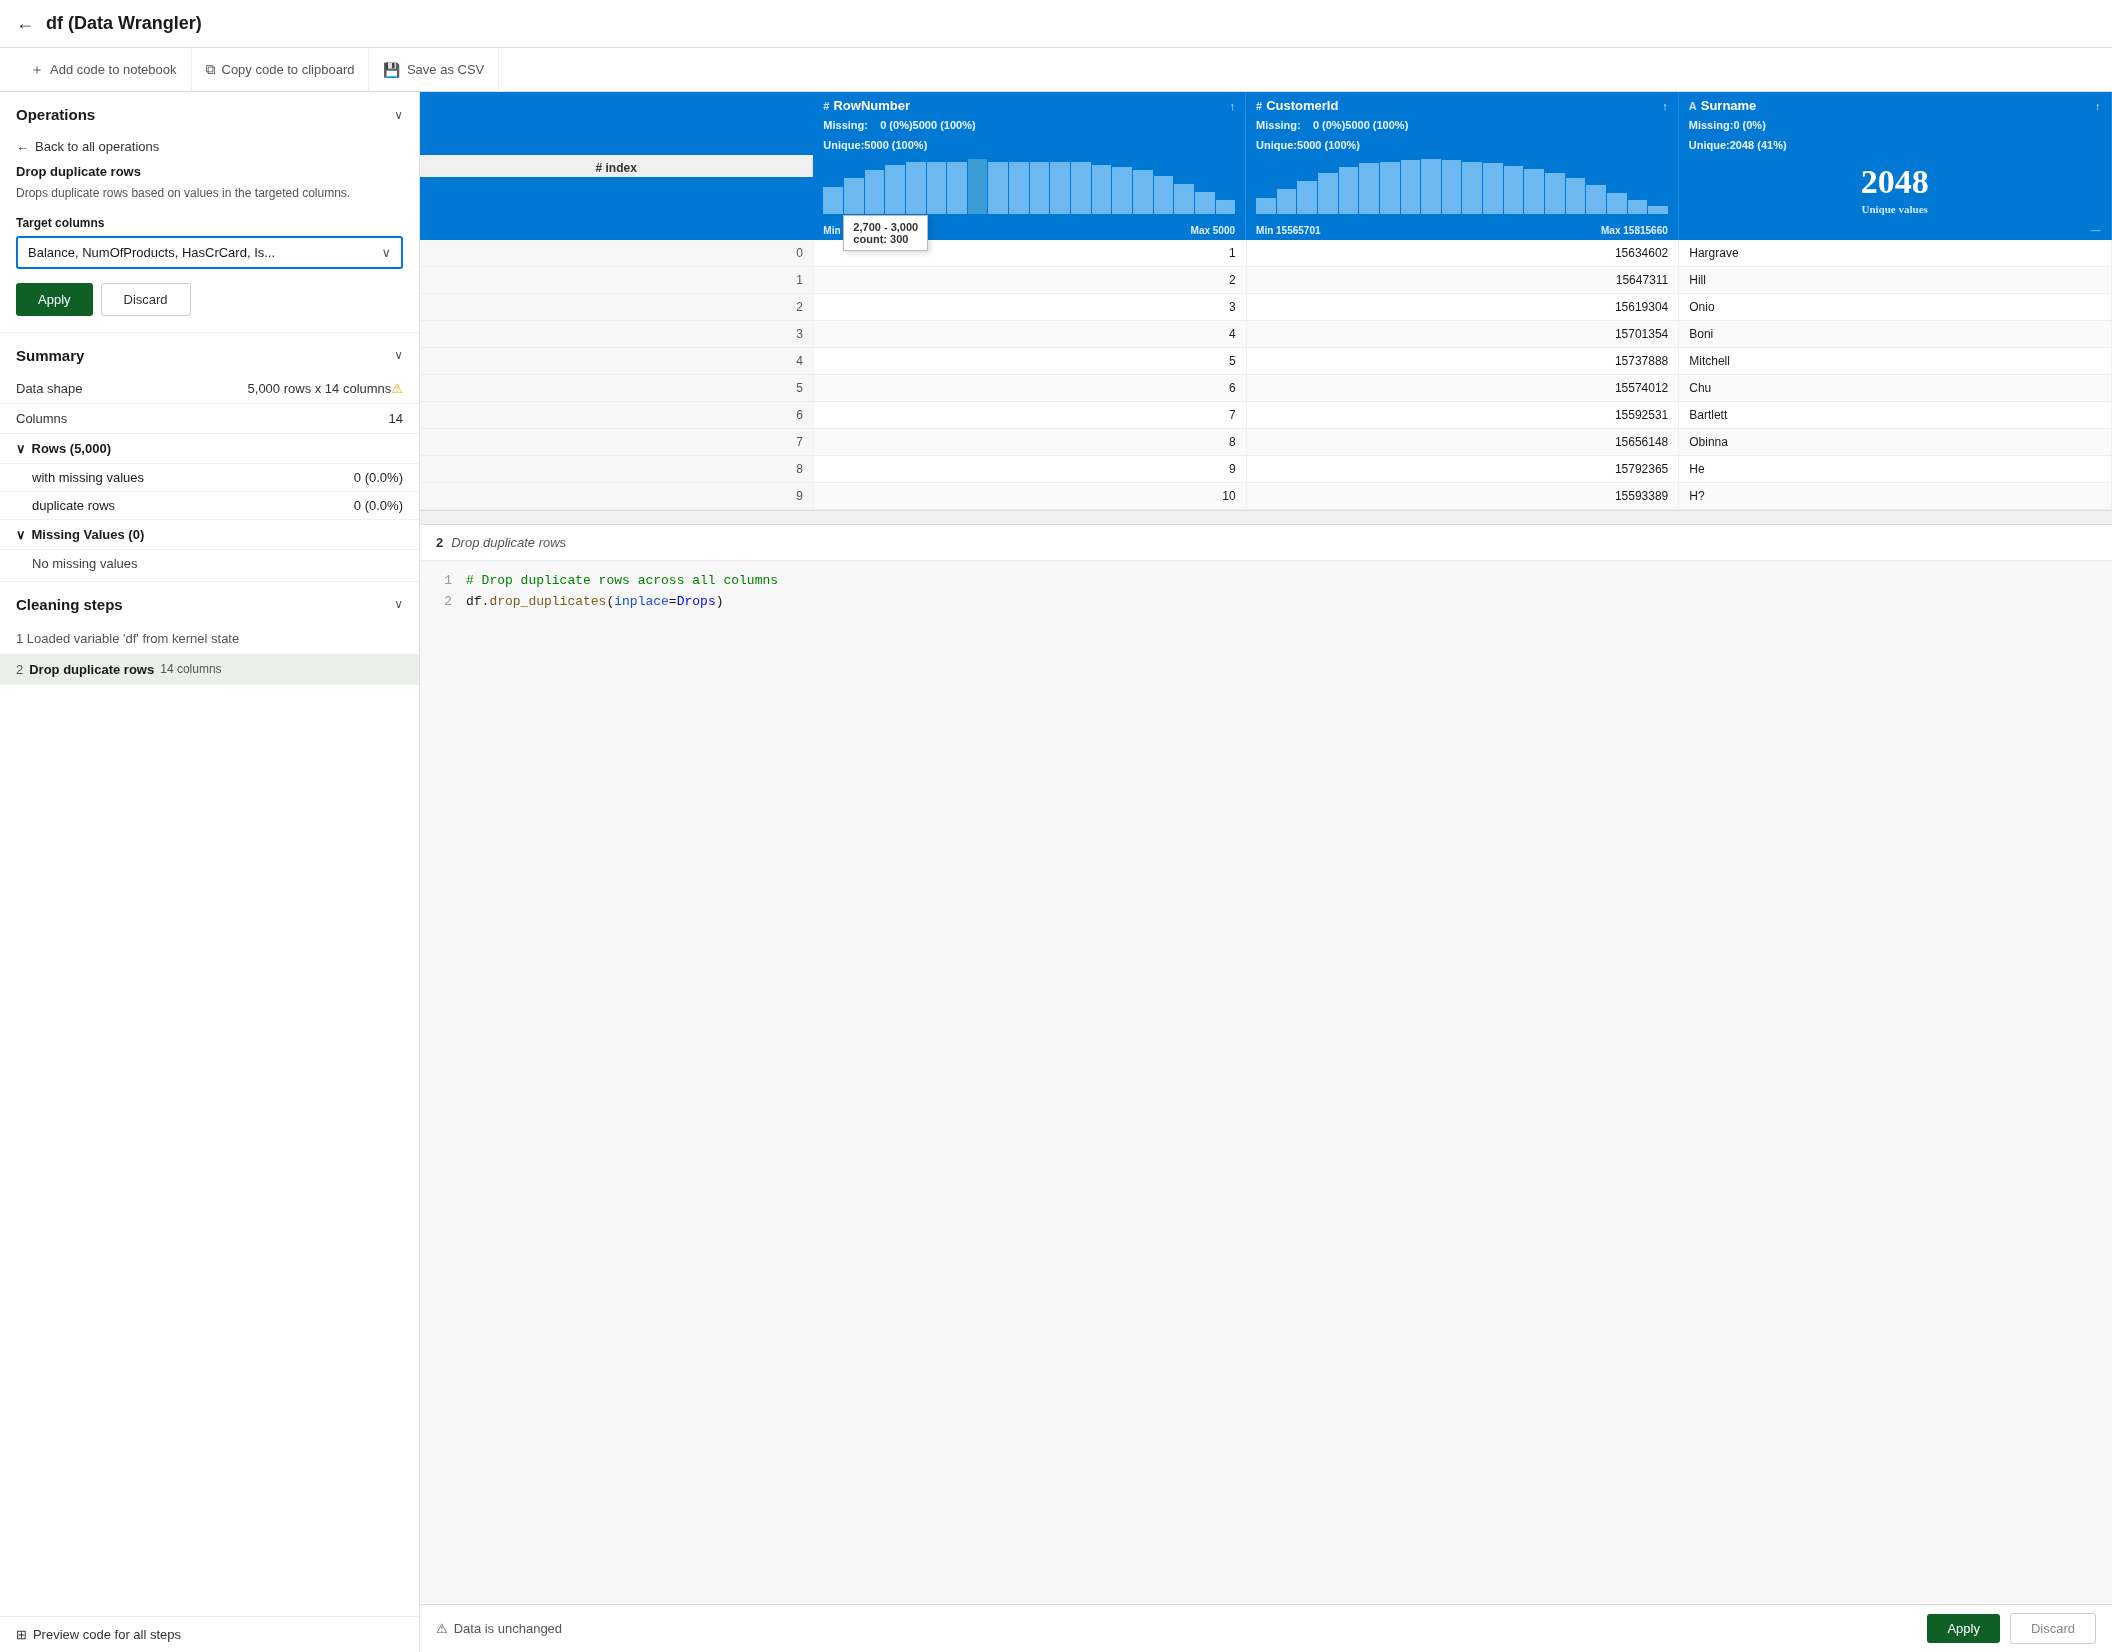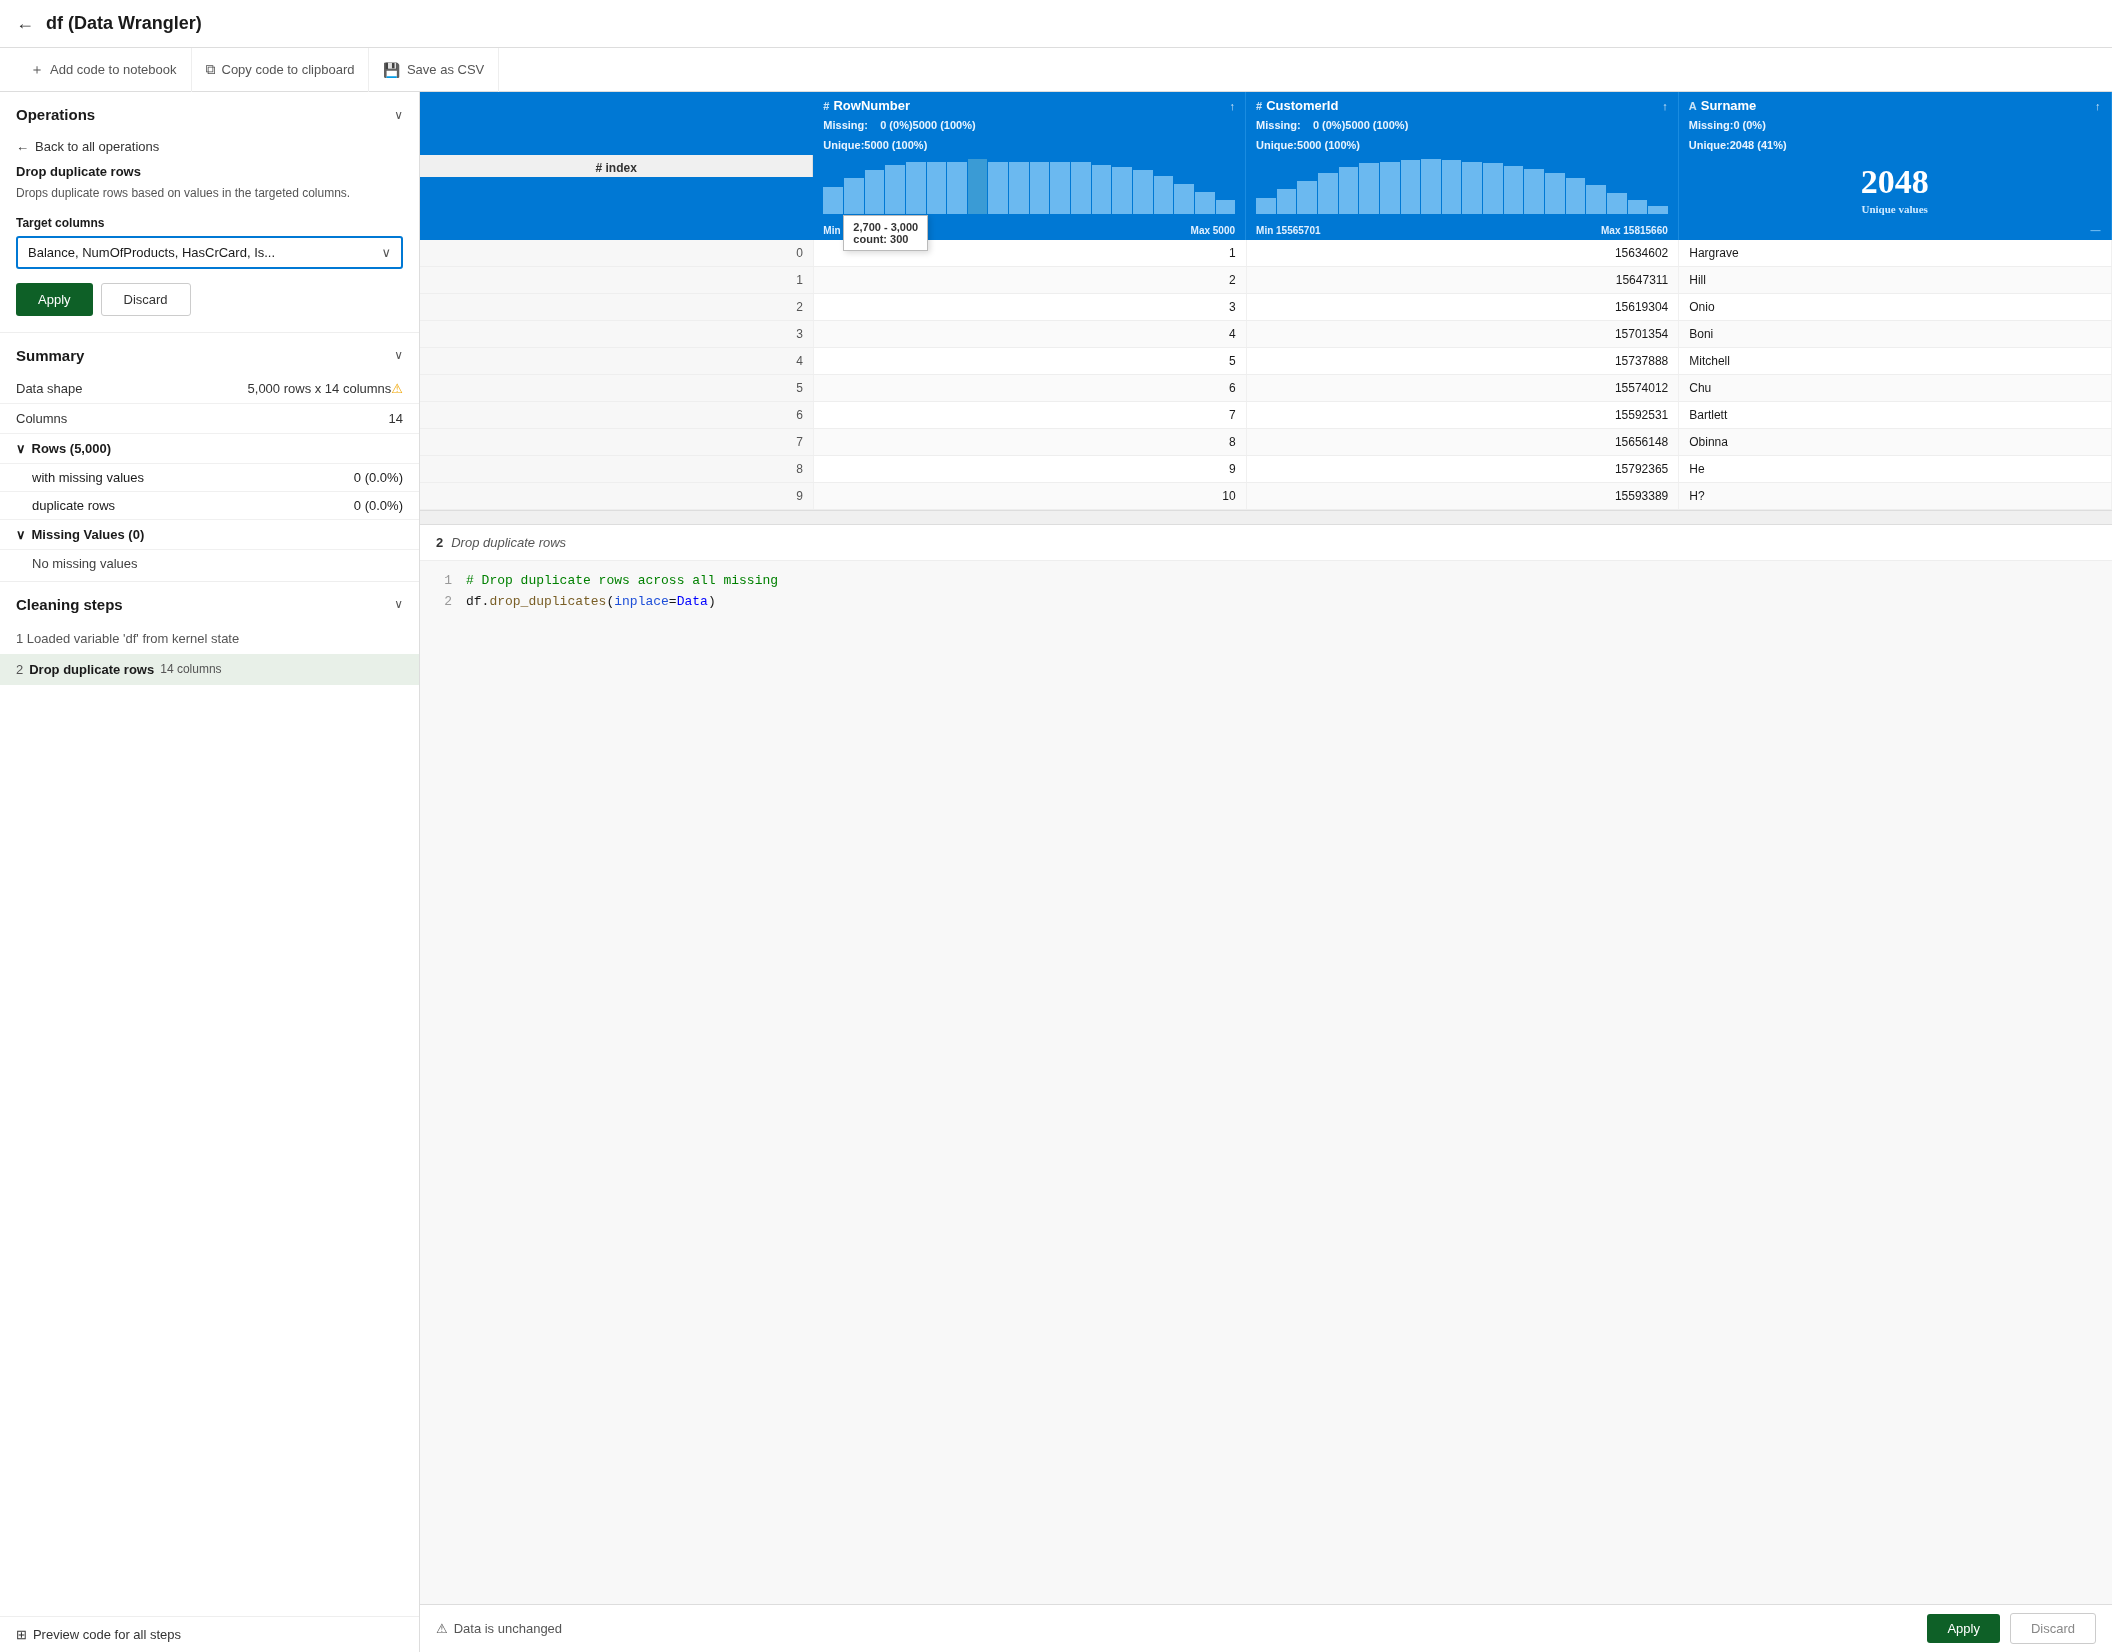--- a/index.html
+++ b/index.html
@@ -432,25 +432,25 @@
     </div>
 
     <div class="code-panel">
       <div class="code-step-header">
         <span class="code-step-num">2</span>
         <span class="code-step-name">Drop duplicate rows</span>
       </div>
       <div class="code-editor">
         <div class="code-line">
           <span class="line-num">1</span>
-          <span class="code-comment"># Drop duplicate rows across all missing</span>
+          <span class="code-comment"># Drop duplicate rows across all columns</span>
         </div>
         <div class="code-line">
           <span class="line-num">2</span>
-          <span class="code-func">df.<span style="color:#795e26;">drop_duplicates</span>(<span style="color:#1d4ed8;">inplace</span>=<span style="color:#0000ff;">Data</span>)</span>
+          <span class="code-func">df.<span style="color:#795e26;">drop_duplicates</span>(<span style="color:#1d4ed8;">inplace</span>=<span style="color:#0000ff;">Drops</span>)</span>
         </div>
       </div>
 
       <div class="bottom-bar">
         <div class="warn-msg">
           <span>⚠</span>
           <span>Data is unchanged</span>
         </div>
         <button class="btn-apply-bottom">Apply</button>
         <button class="btn-discard-bottom">Discard</button>

